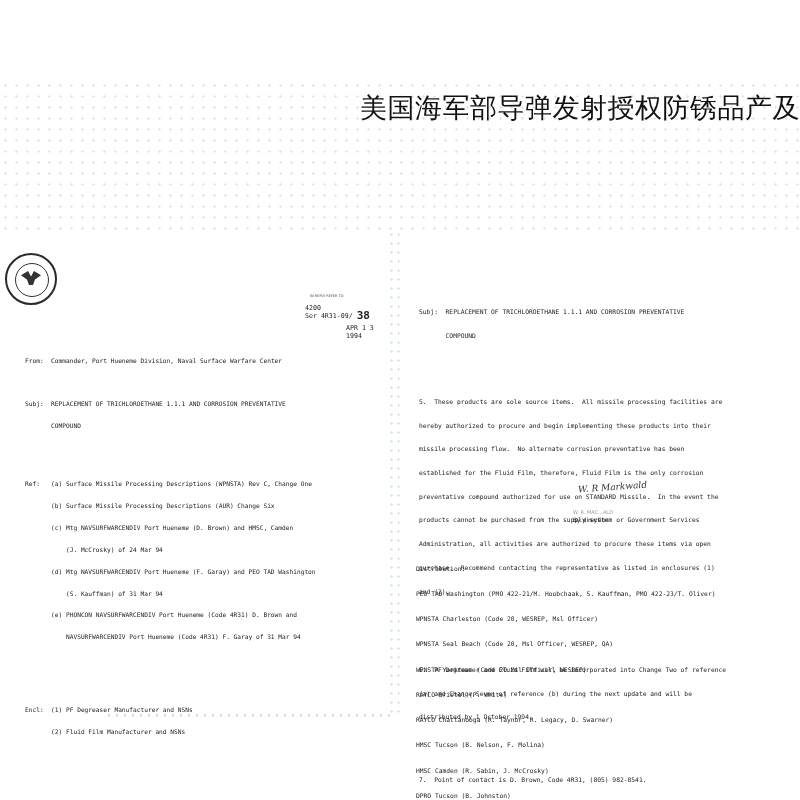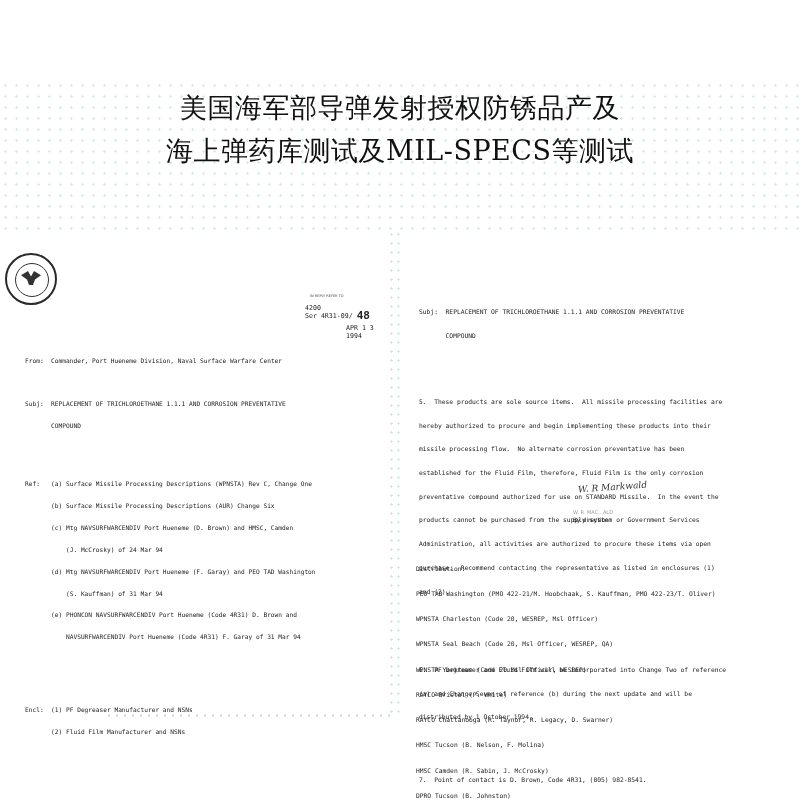--- a/index.html
+++ b/index.html
@@ -8,21 +8,21 @@
     background-image: radial-gradient(circle, #d6e8e6 1px, transparent 1.3px);
     background-size: 11px 11px; opacity:.9; }
   .pattern-strip { position:absolute; left:388px; top:230px; width:14px; height:485px;
     background-image: radial-gradient(circle, #d6e8e6 1px, transparent 1.3px);
     background-size: 7px 9px; }
   .bottom-dots { position:absolute; left:105px; top:714px; width:290px; height:3px;
     background-image: radial-gradient(circle, #cfd9d8 1px, transparent 1.3px);
     background-size: 8px 3px; }
   .banner { position:absolute; left:0; top:86px; width:800px; text-align:center;
     font-family:"DejaVu Serif", serif; color:#111; font-size:27px; line-height:43px; letter-spacing:0.5px; }
-  .banner div { white-space:nowrap; }
+  .banner div { white-space:nowrap;text-align:right; }
 
   .mono { font-family:"DejaVu Sans Mono", monospace; color:#222; }
   .page { position:absolute; }
   .left-page { left:0; top:245px; width:390px; height:470px; }
   .right-page { left:402px; top:280px; width:398px; height:400px; }
 
   .seal { position:absolute; left:5px; top:8px; width:52px; height:52px; border-radius:50%;
     border:2px solid #2a2a2a; box-sizing:border-box; background:#fff; }
   .seal .inner { position:absolute; left:8px; top:8px; width:32px; height:32px; border-radius:50%; border:1px solid #333; }
   .seal .eagle { position:absolute; left:14px; top:16px; width:20px; height:14px; background:#333; clip-path:polygon(0 30%,35% 0,50% 40%,65% 0,100% 30%,70% 60%,60% 100%,40% 100%,30% 60%); }
@@ -48,32 +48,31 @@
 </style>
 </head>
 <body>
 
 <div class="pattern-band"></div>
 <div class="pattern-strip"></div>
 <div class="bottom-dots"></div>
 
 <div class="banner">
   <div>美国海军部导弹发射授权防锈品产及</div>
-  <div>海上弹药库测试及MIL-SPECS等测试</div>
 </div>
 
 <div class="page left-page">
   <div class="seal">
     <div class="inner"></div>
       <div class="eagle"></div>
   </div>
   <div class="refer">IN REPLY REFER TO</div>
   <div class="serial mono">
     <div>4200</div>
-    <div><span>Ser 4R31-09/</span> <span class="big">48</span></div>
+    <div><span>Ser 4R31-09/</span> <span class="big">38</span></div>
   </div>
   <div class="date mono">APR 1 3 1994</div>
 
   <div class="lbody mono">
     <div><span>From:</span>  <span>Commander, Port Hueneme Division, Naval Surface Warfare Center</span></div>
     <div class="gap"></div>
     <div><span>Subj:</span>  <span>REPLACEMENT OF TRICHLOROETHANE 1.1.1 AND CORROSION PREVENTATIVE</span></div>
     <div>       <span>COMPOUND</span></div>
     <div class="gap"></div>
     <div>

